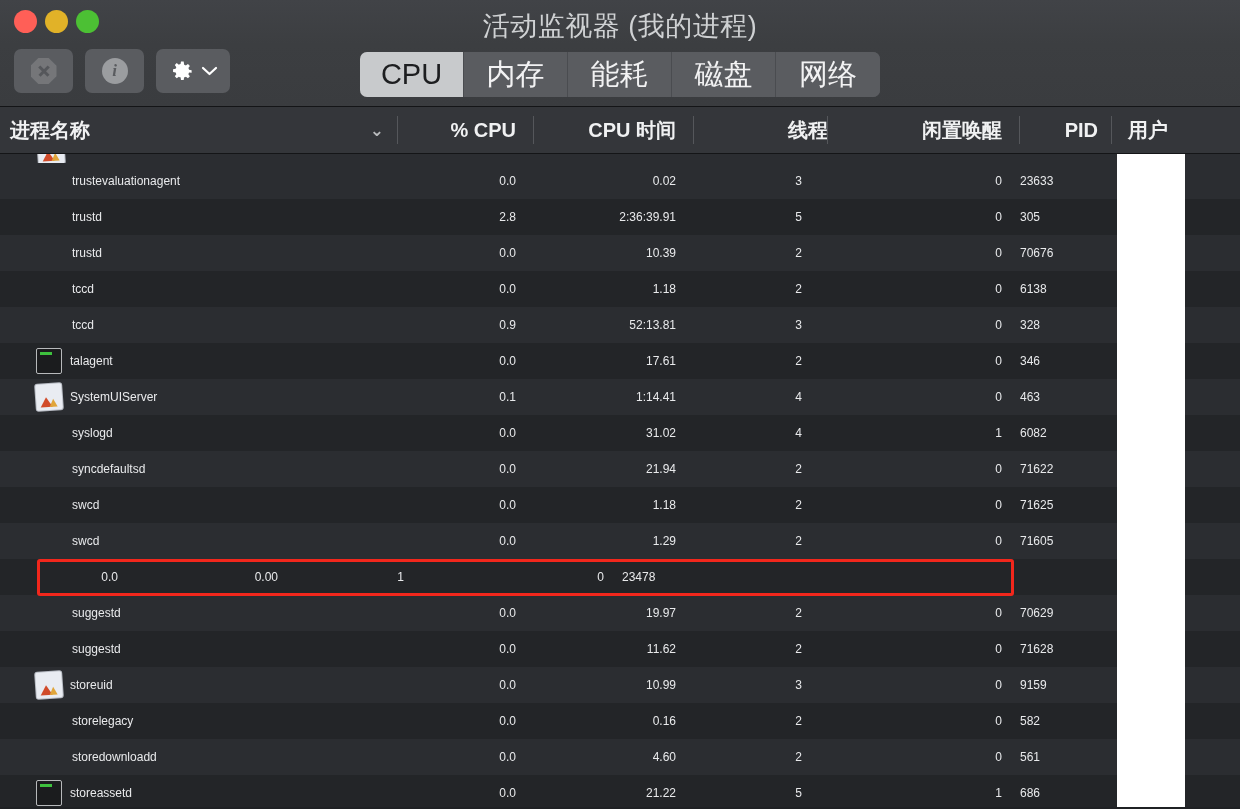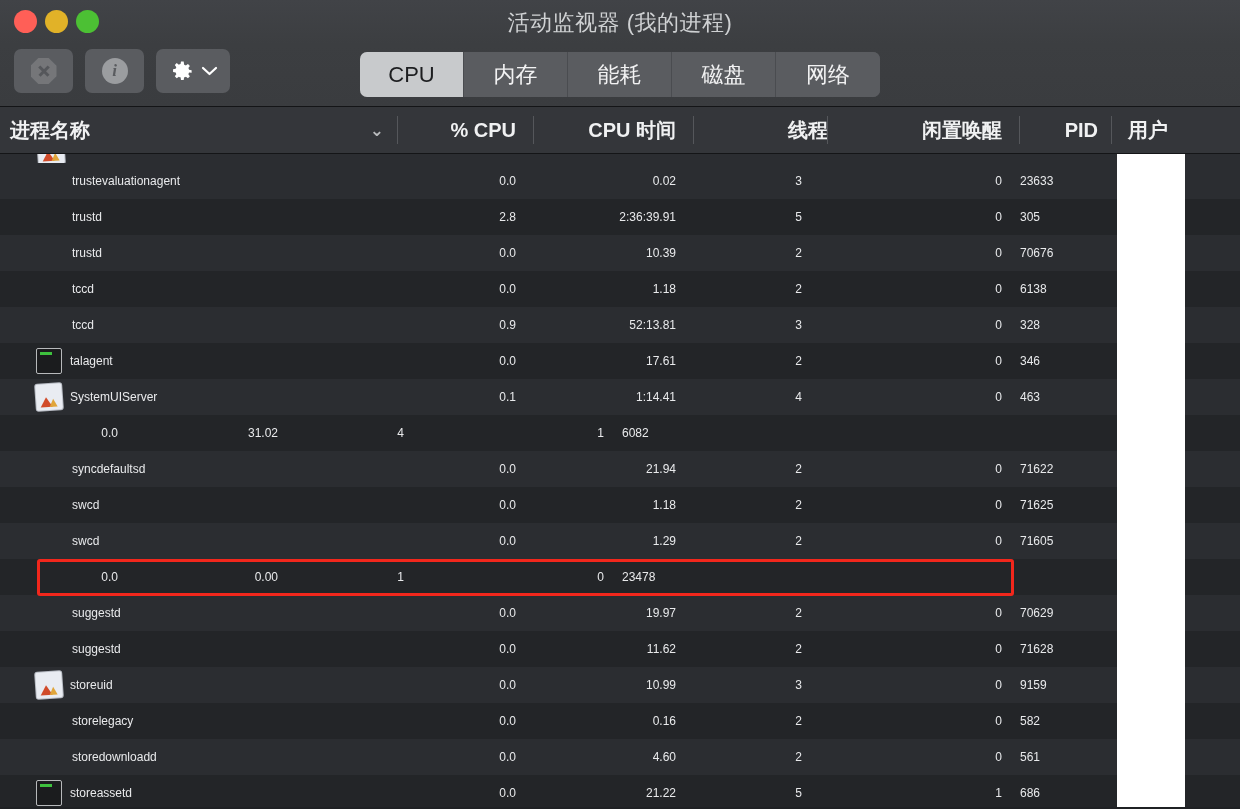--- a/index.html
+++ b/index.html
@@ -16,21 +16,21 @@
     position:relative; height:44px; width:100%;
     background:linear-gradient(180deg,#414347 0%,#3c3e41 100%);
   }
   .traffic{ position:absolute; left:14px; top:10px; display:flex; gap:8px; }
   .light{ width:23px; height:23px; border-radius:50%; }
   .light.red{ background:#ff5f57; }
   .light.yellow{ background:#e1b228; }
   .light.green{ background:#4cc034; }
   .win-title{
     position:absolute; left:0; right:0; top:8px;
-    text-align:center; color:#cfd1d3; font-size:22px; letter-spacing:.5px;
+    text-align:center; color:#cfd1d3; font-size:27px; letter-spacing:.5px;
   }
 
   
   .toolbar{
     position:relative; height:62px; width:100%;
     background:linear-gradient(180deg,#3c3e41 0%,#3a3c3f 100%);
   }
   .tb-left{ position:absolute; left:14px; top:5px; display:flex; gap:12px; }
   .tb-btn{
     width:59px; height:44px; border-radius:7px;
@@ -55,21 +55,21 @@
     font-family:"Liberation Serif","DejaVu Serif",serif;
   }
 
   
   .segments{
     position:absolute; left:50%; transform:translateX(-50%); top:8px;
     display:flex; border-radius:7px; overflow:hidden; background:#5a5c60;
   }
   .seg{
     min-width:104px; height:45px; display:flex; align-items:center; justify-content:center;
-    color:#f2f2f3; font-size:22px; background:#5a5c60;
+    color:#f2f2f3; font-size:29px; background:#5a5c60;
     border-right:1px solid #4a4c50;
   }
   .seg:last-child{ border-right:none; }
   .seg.active{ background:#c8cacc; color:#1d1e20; }
 
   
   .colhead{
     position:relative; width:100%; height:48px;
     background:#34363a;
     border-top:1px solid #141517;
@@ -303,20 +303,23 @@
             <span class="c-nametext">SystemUIServer</span>
           </div>
           <div class="c-cpu">0.1</div>
           <div class="c-time">1:14.41</div>
           <div class="c-thread">4</div>
           <div class="c-idle">0</div>
           <div class="c-pid">463</div>
           <div class="c-user"></div>
         </div>
         <div class="row odd">
+          <div class="c-name noicon">
+            <span class="c-nametext">syslogd</span>
+          </div>
           <div class="c-cpu">0.0</div>
           <div class="c-time">31.02</div>
           <div class="c-thread">4</div>
           <div class="c-idle">1</div>
           <div class="c-pid">6082</div>
           <div class="c-user"></div>
         </div>
         <div class="row even">
           <div class="c-name noicon">
             <span class="c-nametext">syncdefaultsd</span>

